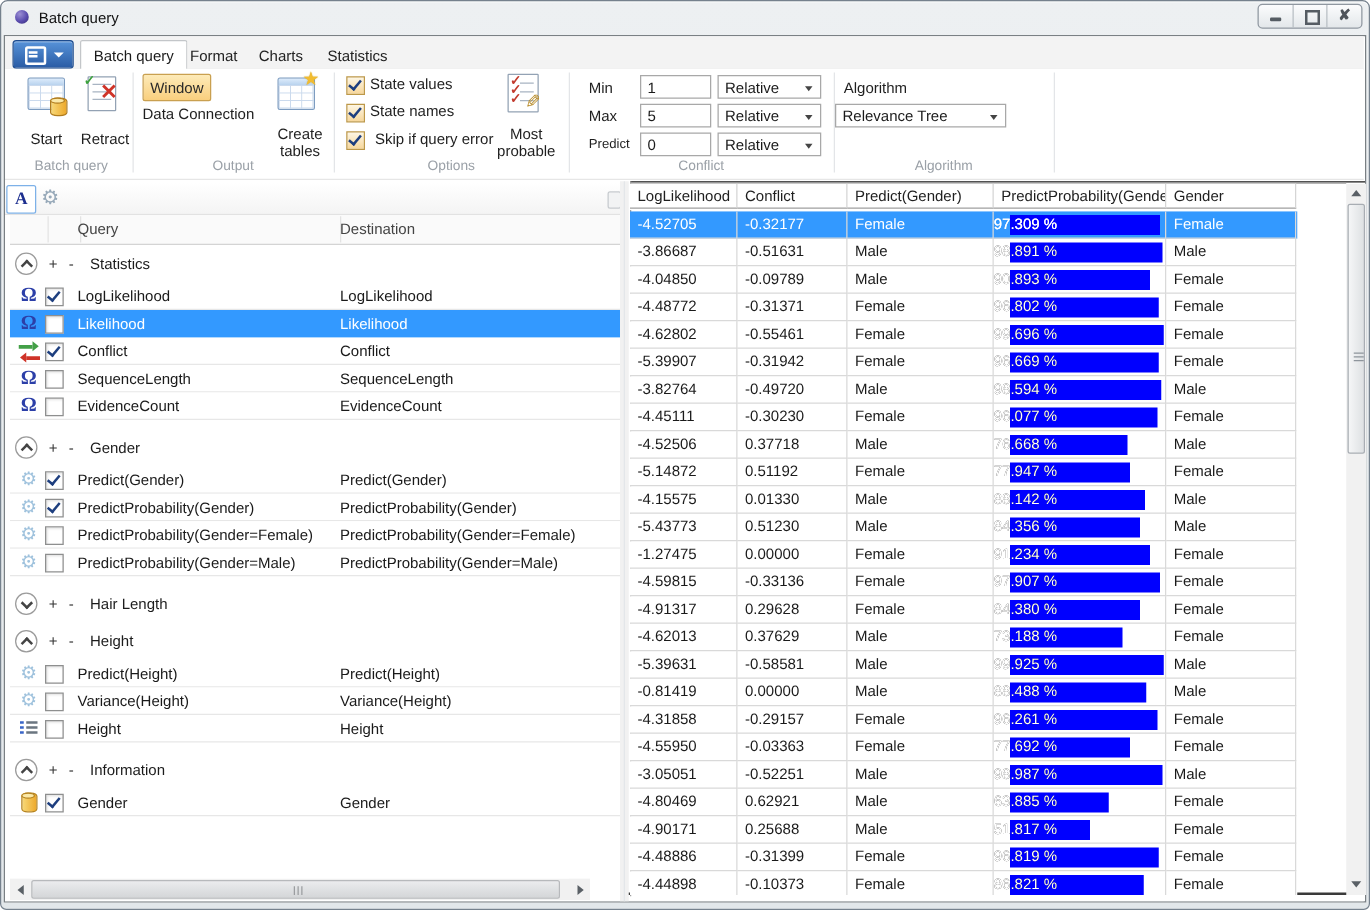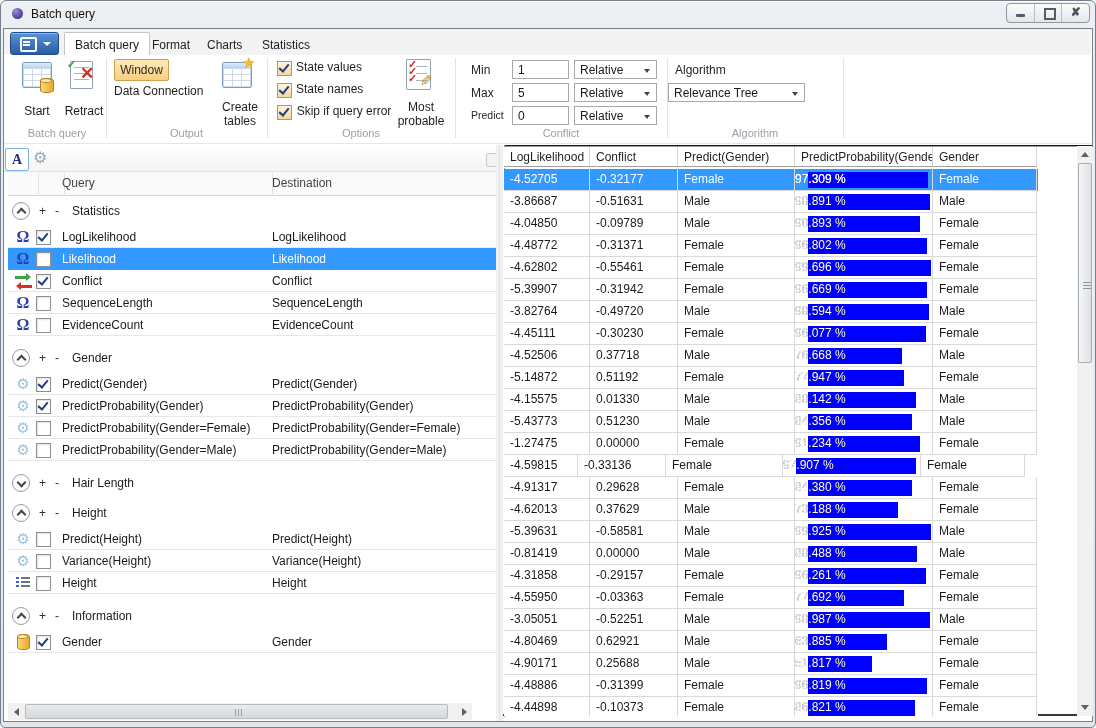--- a/index.html
+++ b/index.html
@@ -180,21 +180,21 @@
     <div>
     <span class="rcb" style="left:277px;top:61px"></span>
     <div class="rlabel" style="left:296px;top:61px;width:130px;text-align:left;line-height:13px">State values</div>
     </div>
     <div>
     <span class="rcb" style="left:277px;top:83px"></span>
     <div class="rlabel" style="left:296px;top:83px;width:130px;text-align:left;line-height:13px">State names</div>
     </div>
     <div>
     <span class="rcb" style="left:277px;top:105px"></span>
-    <div class="rlabel" style="left:279px;top:105px;width:130px;text-align:center;line-height:13px">Skip if query error</div>
+    <div class="rlabel" style="left:300px;top:105px;width:130px;text-align:left;line-height:13px">Skip if query error</div>
     </div>
     <div>
   <div class="sheet" style="left:406px;top:59px;width:23px;height:29px">
     <div class="ln" style="top:6px;left:9px"></div>
         <div class="ln" style="top:13px;left:9px"></div>
         <div class="ln" style="top:20px;left:9px"></div>
       </div>
   <span class="redchk" style="left:408px;top:58px">✓</span>
   <span class="redchk" style="left:408px;top:65px">✓</span>
   <span class="redchk" style="left:408px;top:72px">✓</span>
@@ -435,21 +435,21 @@
         </span></span><span class="c" style="width:104px">Male</span></div>
     <div class="grow">
     <span class="c" style="width:86px">-5.43773</span><span class="c" style="width:88px">0.51230</span><span class="c" style="width:117px">Male</span><span class="c ppcell" style="width:138px"><span class="ppbar" style="width:104px"></span><span class="pct" style="color:#000">84.356 %</span><span class="pctclip" style="width:117px">
           <span class="pct">84.356 %</span>
         </span></span><span class="c" style="width:104px">Male</span></div>
     <div class="grow">
     <span class="c" style="width:86px">-1.27475</span><span class="c" style="width:88px">0.00000</span><span class="c" style="width:117px">Female</span><span class="c ppcell" style="width:138px"><span class="ppbar" style="width:112px"></span><span class="pct" style="color:#000">91.234 %</span><span class="pctclip" style="width:125px">
           <span class="pct">91.234 %</span>
         </span></span><span class="c" style="width:104px">Female</span></div>
     <div class="grow">
-    <span class="c" style="width:74px">-4.59815</span><span class="c" style="width:88px">-0.33136</span><span class="c" style="width:117px">Female</span><span class="c ppcell" style="width:138px"><span class="ppbar" style="width:120px"></span><span class="pct" style="color:#000">97.907 %</span><span class="pctclip" style="width:133px">
+    <span class="c" style="width:86px">-4.59815</span><span class="c" style="width:88px">-0.33136</span><span class="c" style="width:117px">Female</span><span class="c ppcell" style="width:138px"><span class="ppbar" style="width:120px"></span><span class="pct" style="color:#000">97.907 %</span><span class="pctclip" style="width:133px">
           <span class="pct">97.907 %</span>
         </span></span><span class="c" style="width:104px">Female</span></div>
     <div class="grow">
     <span class="c" style="width:86px">-4.91317</span><span class="c" style="width:88px">0.29628</span><span class="c" style="width:117px">Female</span><span class="c ppcell" style="width:138px"><span class="ppbar" style="width:104px"></span><span class="pct" style="color:#000">84.380 %</span><span class="pctclip" style="width:117px">
           <span class="pct">84.380 %</span>
         </span></span><span class="c" style="width:104px">Female</span></div>
     <div class="grow">
     <span class="c" style="width:86px">-4.62013</span><span class="c" style="width:88px">0.37629</span><span class="c" style="width:117px">Male</span><span class="c ppcell" style="width:138px"><span class="ppbar" style="width:90px"></span><span class="pct" style="color:#000">73.188 %</span><span class="pctclip" style="width:103px">
           <span class="pct">73.188 %</span>
         </span></span><span class="c" style="width:104px">Female</span></div>

